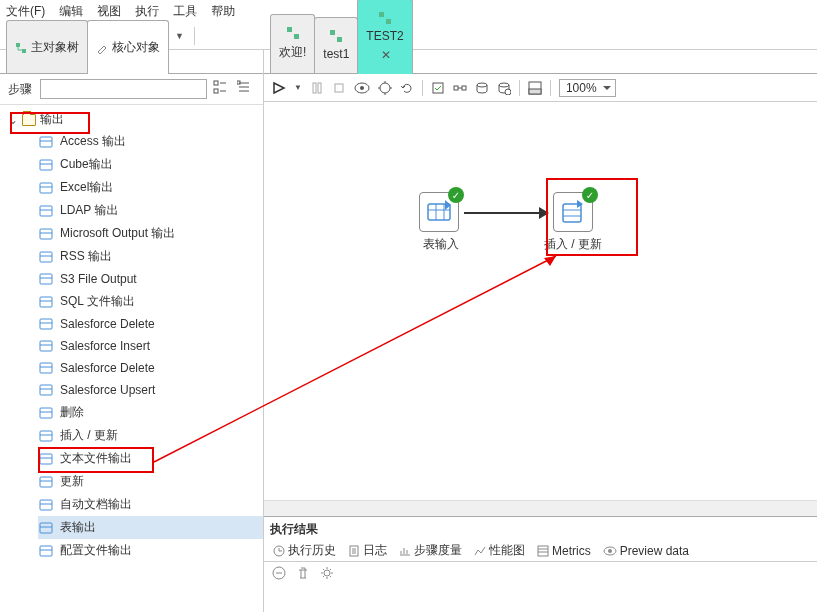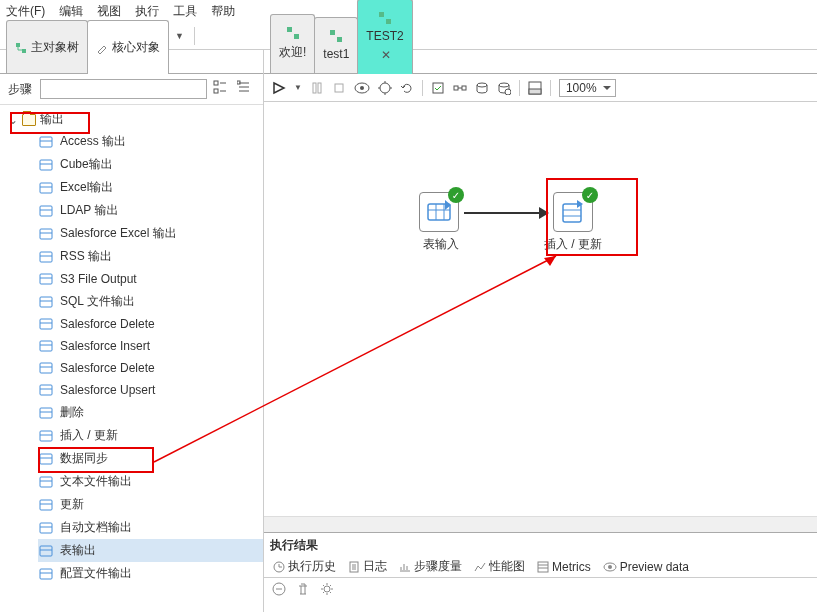--- a/index.html
+++ b/index.html
@@ -66,21 +66,21 @@
     .badge { position:absolute; top:-6px; right:-6px; width:16px; height:16px; border-radius:50%; background:#2e9e2e; display:flex; align-items:center; justify-content:center; color:#fff; font-size:10px; }
     .nodelabel { font-size:12px; white-space:nowrap;text-align:right; }
     .arrow-line { position:absolute; height:2px; background:#333; }
     .arrow-head { position:absolute; width:0; height:0; border:6px solid transparent; border-left:10px solid #333; }
 
     
     .redbox { position:absolute; border:2px solid #e60000; pointer-events:none; }
     .redarrow-svg { position:absolute; pointer-events:none; }
 
     
-    .results { height:80px; border-top:1px solid #aaa; display:flex; flex-direction:column; }
+    .results { height:96px; border-top:1px solid #aaa; display:flex; flex-direction:column; }
     .results .title { font-weight:bold; padding:4px 6px 2px; }
     .results .tabsrow { display:flex; align-items:center; gap:2px; padding:0 4px; border-bottom:1px solid #ccc; flex-wrap:nowrap; overflow:hidden; }
     .rtab { display:flex; align-items:center; gap:3px; padding:2px 5px; white-space:nowrap; }
     .results .btnrow { display:flex; align-items:center; gap:10px; padding:4px 8px; }
 
     svg { display:block; }
   </style>
 </head>
 <body>
 
@@ -216,21 +216,21 @@
             </span>
             <span>LDAP 输出</span>
           </div>
           <div class="item">
             <span class="iico">
               <svg width="16" height="16">
                 <rect x="2" y="3" width="12" height="10" rx="1" fill="none" stroke="#4a90d9"></rect>
                 <path d="M2 7 h12" stroke="#4a90d9"></path>
               </svg>
             </span>
-            <span>Salesforce Excel 输出</span>
+            <span>Microsoft Output 输出</span>
           </div>
           <div class="item">
             <span class="iico">
               <svg width="16" height="16">
                 <rect x="2" y="3" width="12" height="10" rx="1" fill="none" stroke="#4a90d9"></rect>
                 <path d="M2 7 h12" stroke="#4a90d9"></path>
               </svg>
             </span>
             <span>RSS 输出</span>
           </div>
@@ -298,29 +298,20 @@
             <span>删除</span>
           </div>
           <div class="item">
             <span class="iico">
               <svg width="16" height="16">
                 <rect x="2" y="3" width="12" height="10" rx="1" fill="none" stroke="#4a90d9"></rect>
                 <path d="M2 7 h12" stroke="#4a90d9"></path>
               </svg>
             </span>
             <span>插入 / 更新</span>
-          </div>
-          <div class="item">
-            <span class="iico">
-              <svg width="16" height="16">
-                <rect x="2" y="3" width="12" height="10" rx="1" fill="none" stroke="#4a90d9"></rect>
-                <path d="M2 7 h12" stroke="#4a90d9"></path>
-              </svg>
-            </span>
-            <span>数据同步</span>
           </div>
           <div class="item">
             <span class="iico">
               <svg width="16" height="16">
                 <rect x="2" y="3" width="12" height="10" rx="1" fill="none" stroke="#4a90d9"></rect>
                 <path d="M2 7 h12" stroke="#4a90d9"></path>
               </svg>
             </span>
             <span>文本文件输出</span>
           </div>

